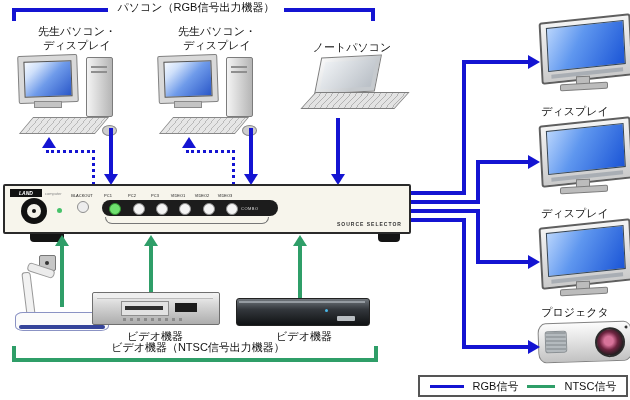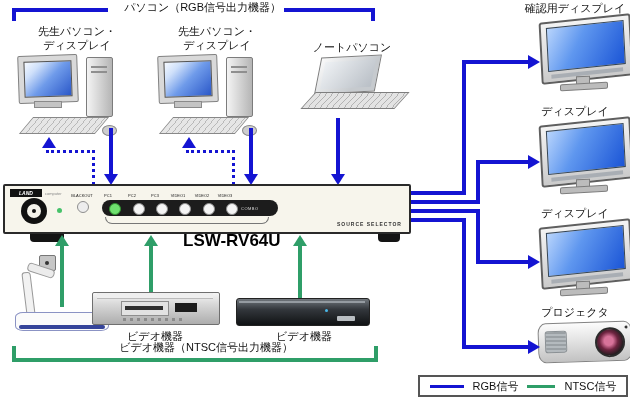--- a/index.html
+++ b/index.html
@@ -6,21 +6,21 @@
     --rgb:#1414d2;
     --ntsc:#2f9e68;
   }
   html,body{margin:0;padding:0;background:#fff;}
   #stage{
     position:relative;width:630px;height:400px;background:#fff;overflow:hidden;
     font-family:"Liberation Sans","DejaVu Sans",sans-serif;color:#111;
   }
   .abs{position:absolute;}
   .lbl{position:absolute;font-size:11px;line-height:1.25;text-align:center;color:#111;white-space:pre-line;z-index:4;}
-  .lbl.bg{background:#fff;padding:0 3px;text-align:right;}
+  .lbl.bg{background:#fff;padding:0 3px;}
   
   .hl{position:absolute;height:4px;background:var(--rgb);z-index:1;}
   .vl{position:absolute;width:4px;background:var(--rgb);z-index:1;}
   .hl.g,.vl.g{background:var(--ntsc);}
   .dotv{position:absolute;width:0;border-left:3px dotted var(--rgb);z-index:1;}
   .doth{position:absolute;height:0;border-top:3px dotted var(--rgb);z-index:1;}
   .ar{position:absolute;width:0;height:0;z-index:2;}
   .ar.right{border-top:7px solid transparent;border-bottom:7px solid transparent;border-left:12px solid var(--rgb);}
   .ar.down{border-left:7px solid transparent;border-right:7px solid transparent;border-top:11px solid var(--rgb);}
   .ar.up{border-left:7px solid transparent;border-right:7px solid transparent;border-bottom:11px solid var(--rgb);}
@@ -141,21 +141,20 @@
       <div class="btn" style="left:31px;"></div>
       <div class="btn" style="left:54px;"></div>
       <div class="btn" style="left:77px;"></div>
       <div class="btn" style="left:101px;"></div>
       <div class="btn" style="left:124px;"></div>
       <div class="abs" style="left:139px;top:6px;font-size:4px;color:#ddd;letter-spacing:.5px;">COMBO</div>
     </div>
     <div class="abs" style="left:100px;top:31px;width:162px;height:6px;border:1px solid #777;border-top:none;border-radius:0 0 7px 7px;"></div>
     <div class="abs" style="left:332px;top:35px;font-size:5px;font-weight:bold;letter-spacing:1px;color:#333;">SOURCE SELECTOR</div>
   </div>
-  <div class="abs" style="left:183px;top:231px;width:130px;font-size:17px;font-weight:600;color:#000;z-index:4;">LSW-RV64U</div>
 
   <div class="vl g" style="left:60px;top:245px;height:62px;"></div>
   <div class="ar up g" style="left:55px;top:235px;"></div>
   <div class="vl g" style="left:149px;top:245px;height:50px;"></div>
   <div class="ar up g" style="left:144px;top:235px;"></div>
   <div class="vl g" style="left:298px;top:245px;height:55px;"></div>
   <div class="ar up g" style="left:293px;top:235px;"></div>
 
   <div class="abs" style="left:15px;top:252px;width:96px;height:98px;z-index:3;">
     <div class="abs" style="left:24px;top:3px;width:15px;height:14px;background:#c6c6c6;border:1px solid #777;border-radius:2px;">
@@ -208,21 +207,20 @@
   <div class="vl" style="left:476px;top:209px;height:55px;"></div>
   <div class="hl" style="left:476px;top:260px;width:52px;"></div>
   <div class="ar right" style="left:528px;top:255px;"></div>
 
   <div class="hl" style="left:411px;top:218px;width:55px;"></div>
   <div class="vl" style="left:462px;top:218px;height:131px;"></div>
   <div class="hl" style="left:462px;top:345px;width:66px;"></div>
   <div class="ar right" style="left:528px;top:340px;"></div>
 
   <div class="abs" style="left:520px;top:2px;width:110px;height:100px;">
-    <div class="lbl" style="left:0;top:0;width:110px;">確認用ディスプレイ</div>
     <div class="panel" style="left:20px;top:16px;">
         <div class="scr"></div>
         <div class="sp"></div>
       </div>
     <div class="pstand" style="left:56px;top:74px;width:12px;height:8px;"></div>
     <div class="pstand" style="left:40px;top:81px;width:46px;height:5px;border-radius:2px;"></div>
   </div>
 
   <div class="abs" style="left:520px;top:105px;width:110px;height:100px;">
     <div class="lbl" style="left:0;top:0;width:110px;">ディスプレイ</div>

